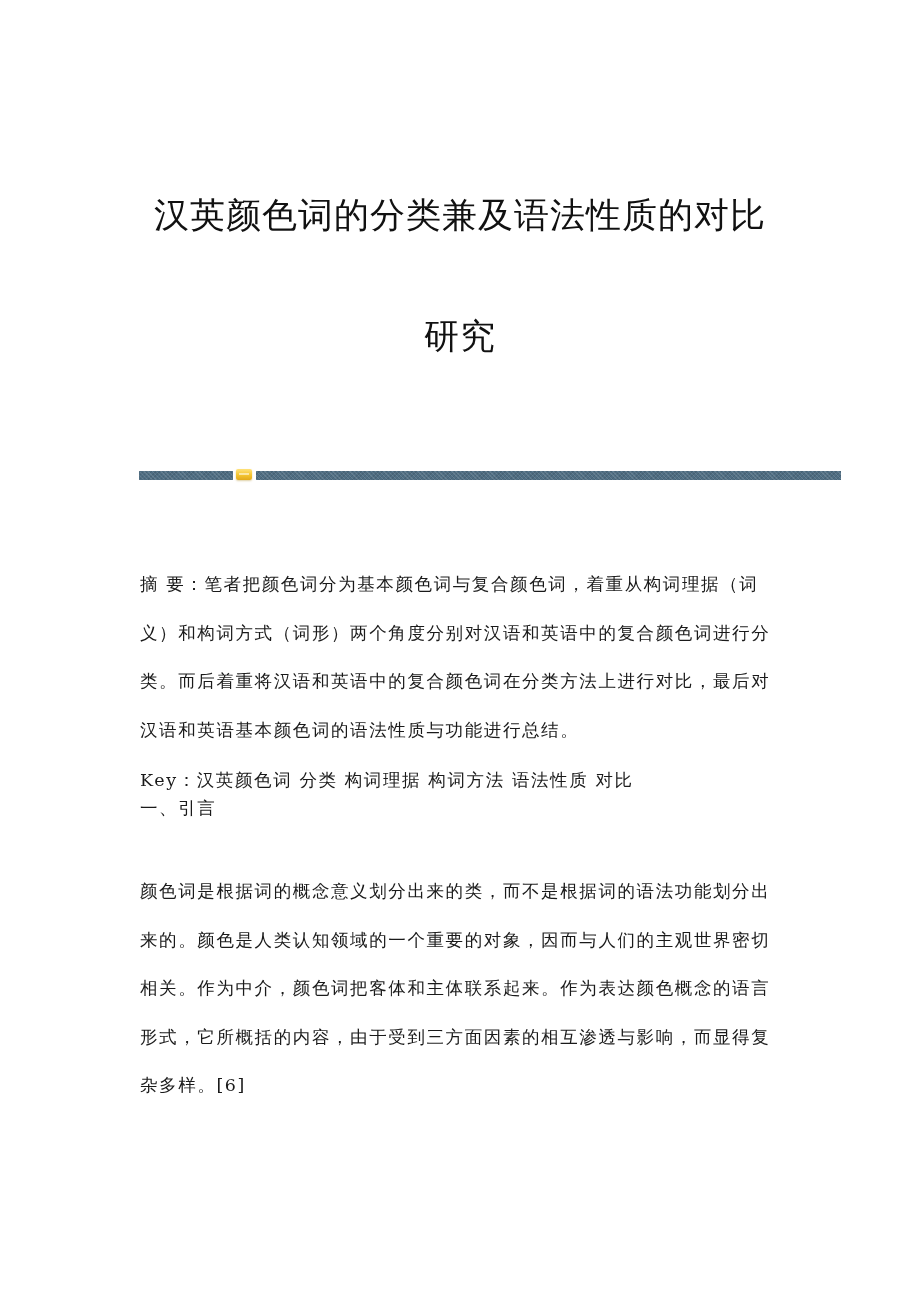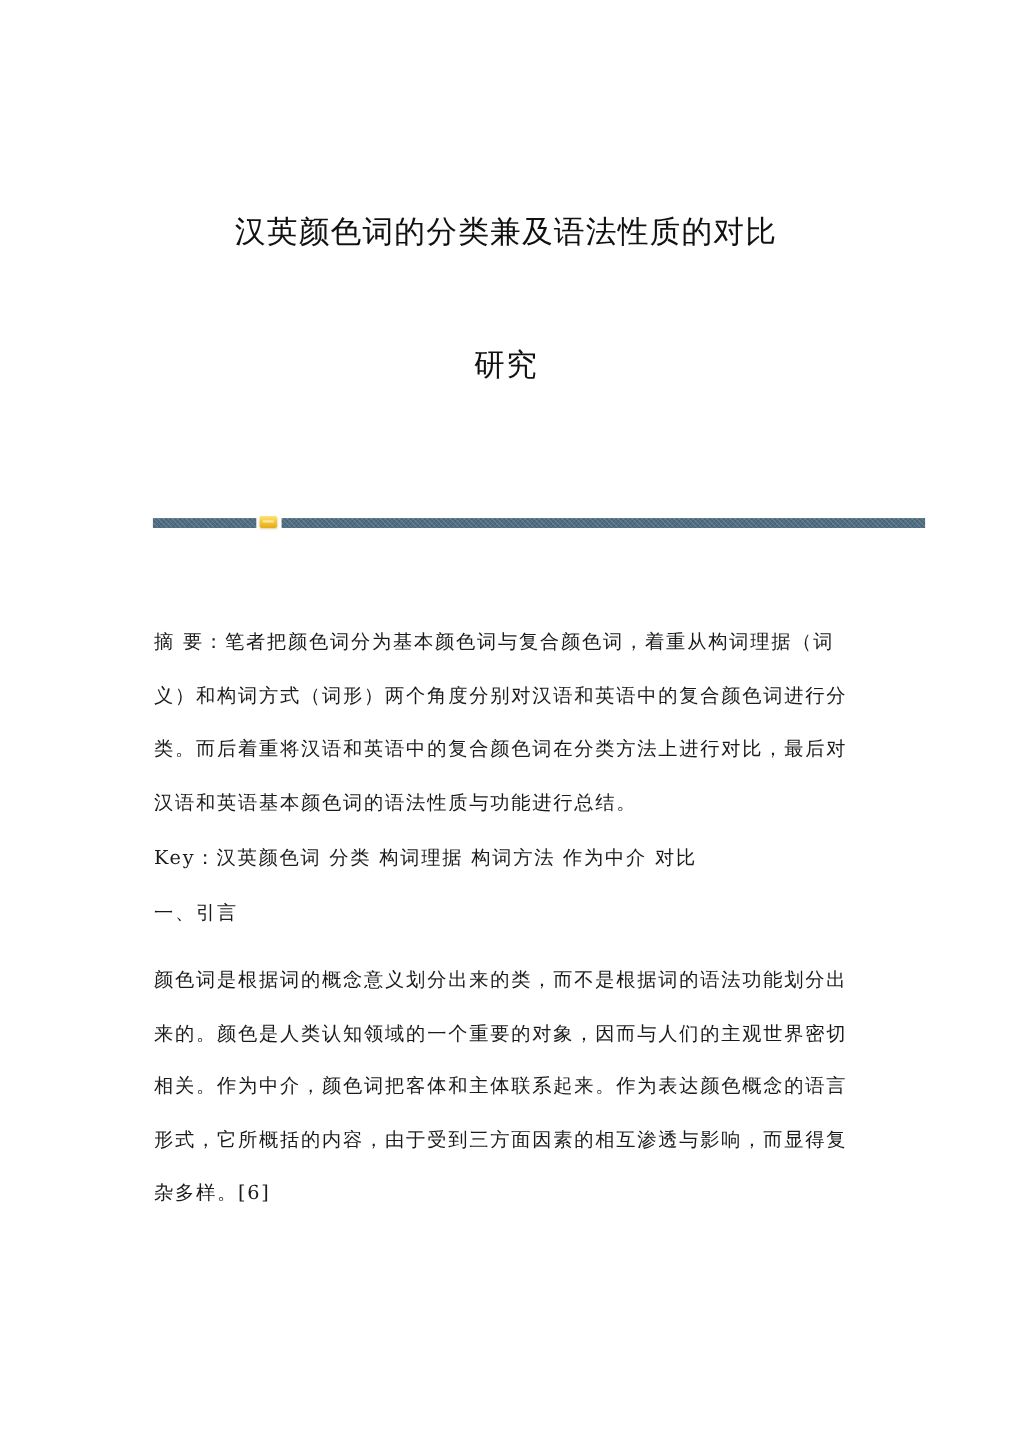--- a/index.html
+++ b/index.html
@@ -14,21 +14,21 @@
       overflow: hidden;
       font-family: "DejaVu Serif", "Liberation Serif", serif;
       color: #111111;
     }
     .title {
       position: absolute;
       left: 0;
       width: 920px;
       text-align: center;
       font-family: "DejaVu Sans", "Liberation Sans", sans-serif;
-      font-size: 28px;
+      font-size: 35px;
       letter-spacing: 1px;
       color: #111;
     }
     .title.line1 { top: 192px; }
     .title.line2 { top: 313px; text-align: center; }
 
     .divider {
       position: absolute;
       top: 471px;
       height: 9px;
@@ -62,33 +62,33 @@
       left: 140px;
       width: 640px;
       font-size: 17.5px;
       line-height: 48.5px;
       letter-spacing: 1.6px;
       color: #1a1a1a;
       margin: 0;
     }
     .abstract { top: 560px; }
     .keywords { top: 756px; }
-    .heading { top: 806px; }
+    .heading { top: 784px; }
     .body-para { top: 867px; }
   </style>
 </head>
 <body>
 
 <div>
   <div class="title line1">汉英颜色词的分类兼及语法性质的对比</div>
   <div class="title line2">研究</div>
 
   <div>
     <div class="divider left"></div>
     <div class="badge"></div>
     <div class="divider right"></div>
   </div>
 
   <p class="para abstract">摘 要：笔者把颜色词分为基本颜色词与复合颜色词，着重从构词理据（词义）和构词方式（词形）两个角度分别对汉语和英语中的复合颜色词进行分类。而后着重将汉语和英语中的复合颜色词在分类方法上进行对比，最后对汉语和英语基本颜色词的语法性质与功能进行总结。</p>
-  <p class="para keywords">Key：汉英颜色词 分类 构词理据 构词方法 作为中介 对比</p>
+  <p class="para keywords">Key：汉英颜色词 分类 构词理据 构词方法 语法性质 对比</p>
   <p class="para heading">一、引言</p>
   <p class="para body-para">颜色词是根据词的概念意义划分出来的类，而不是根据词的语法功能划分出来的。颜色是人类认知领域的一个重要的对象，因而与人们的主观世界密切相关。作为中介，颜色词把客体和主体联系起来。作为表达颜色概念的语言形式，它所概括的内容，由于受到三方面因素的相互渗透与影响，而显得复杂多样。[6]</p>
 </div>
 
 </body></html>

